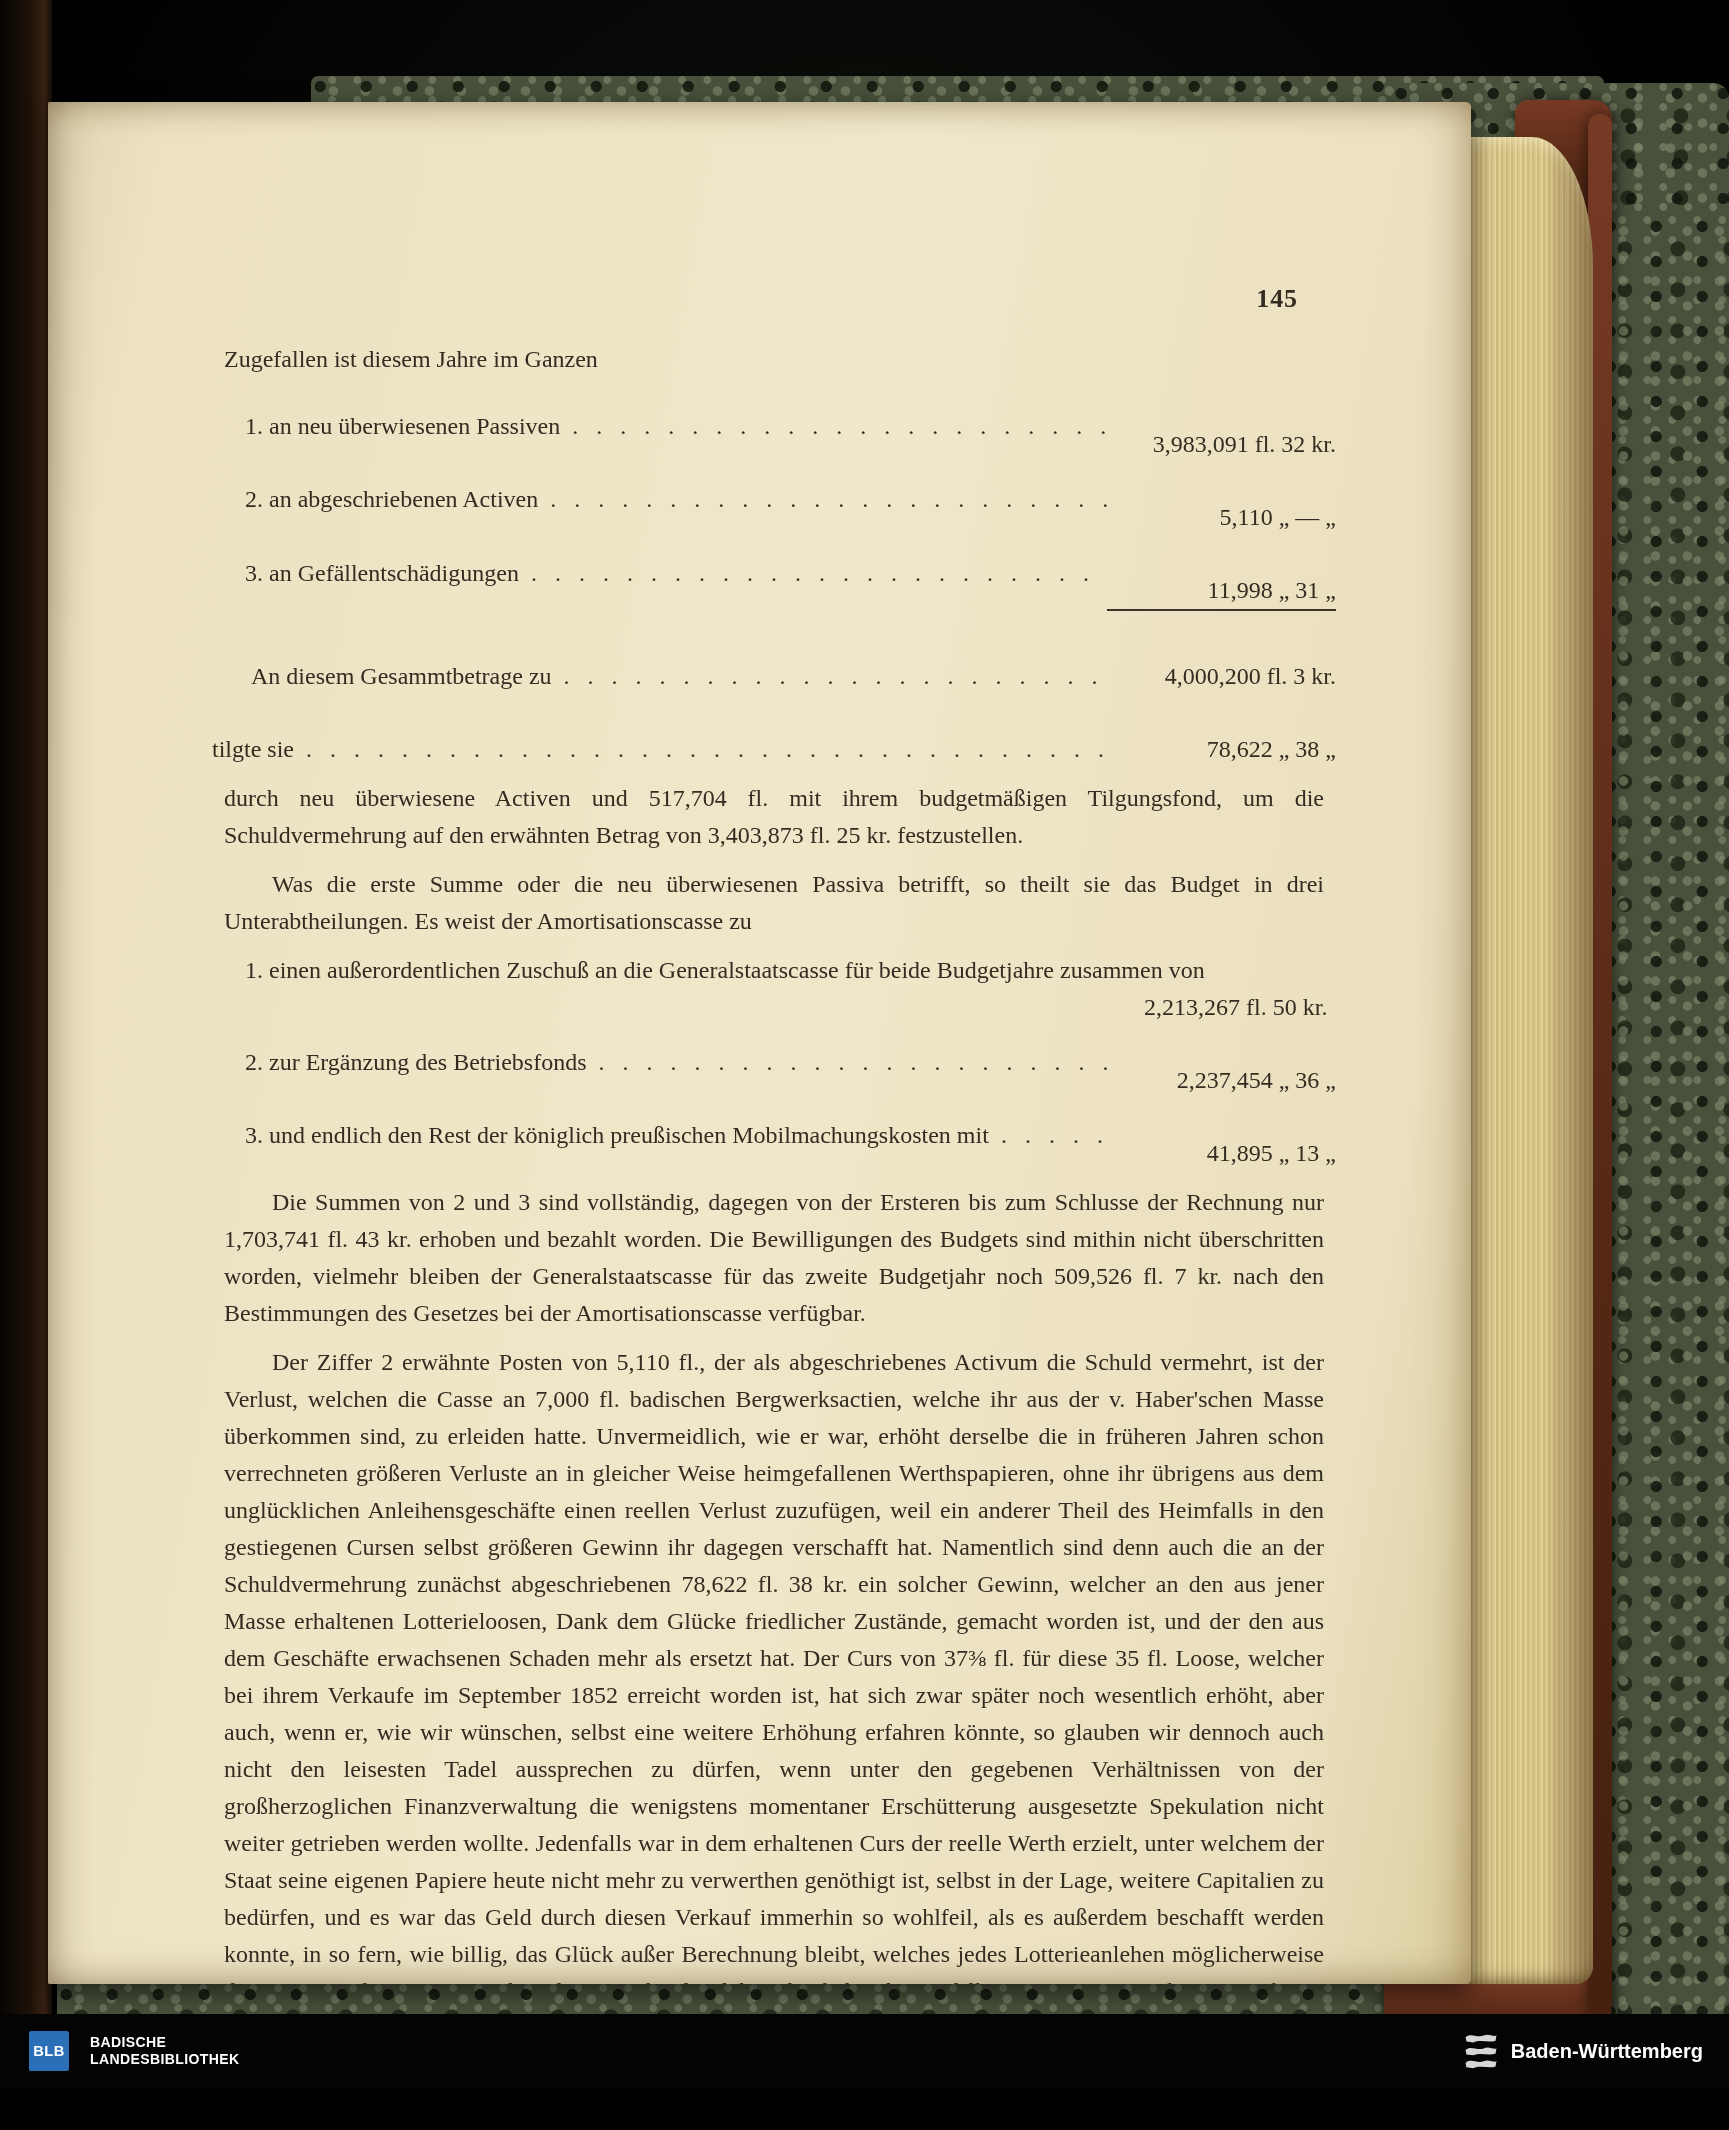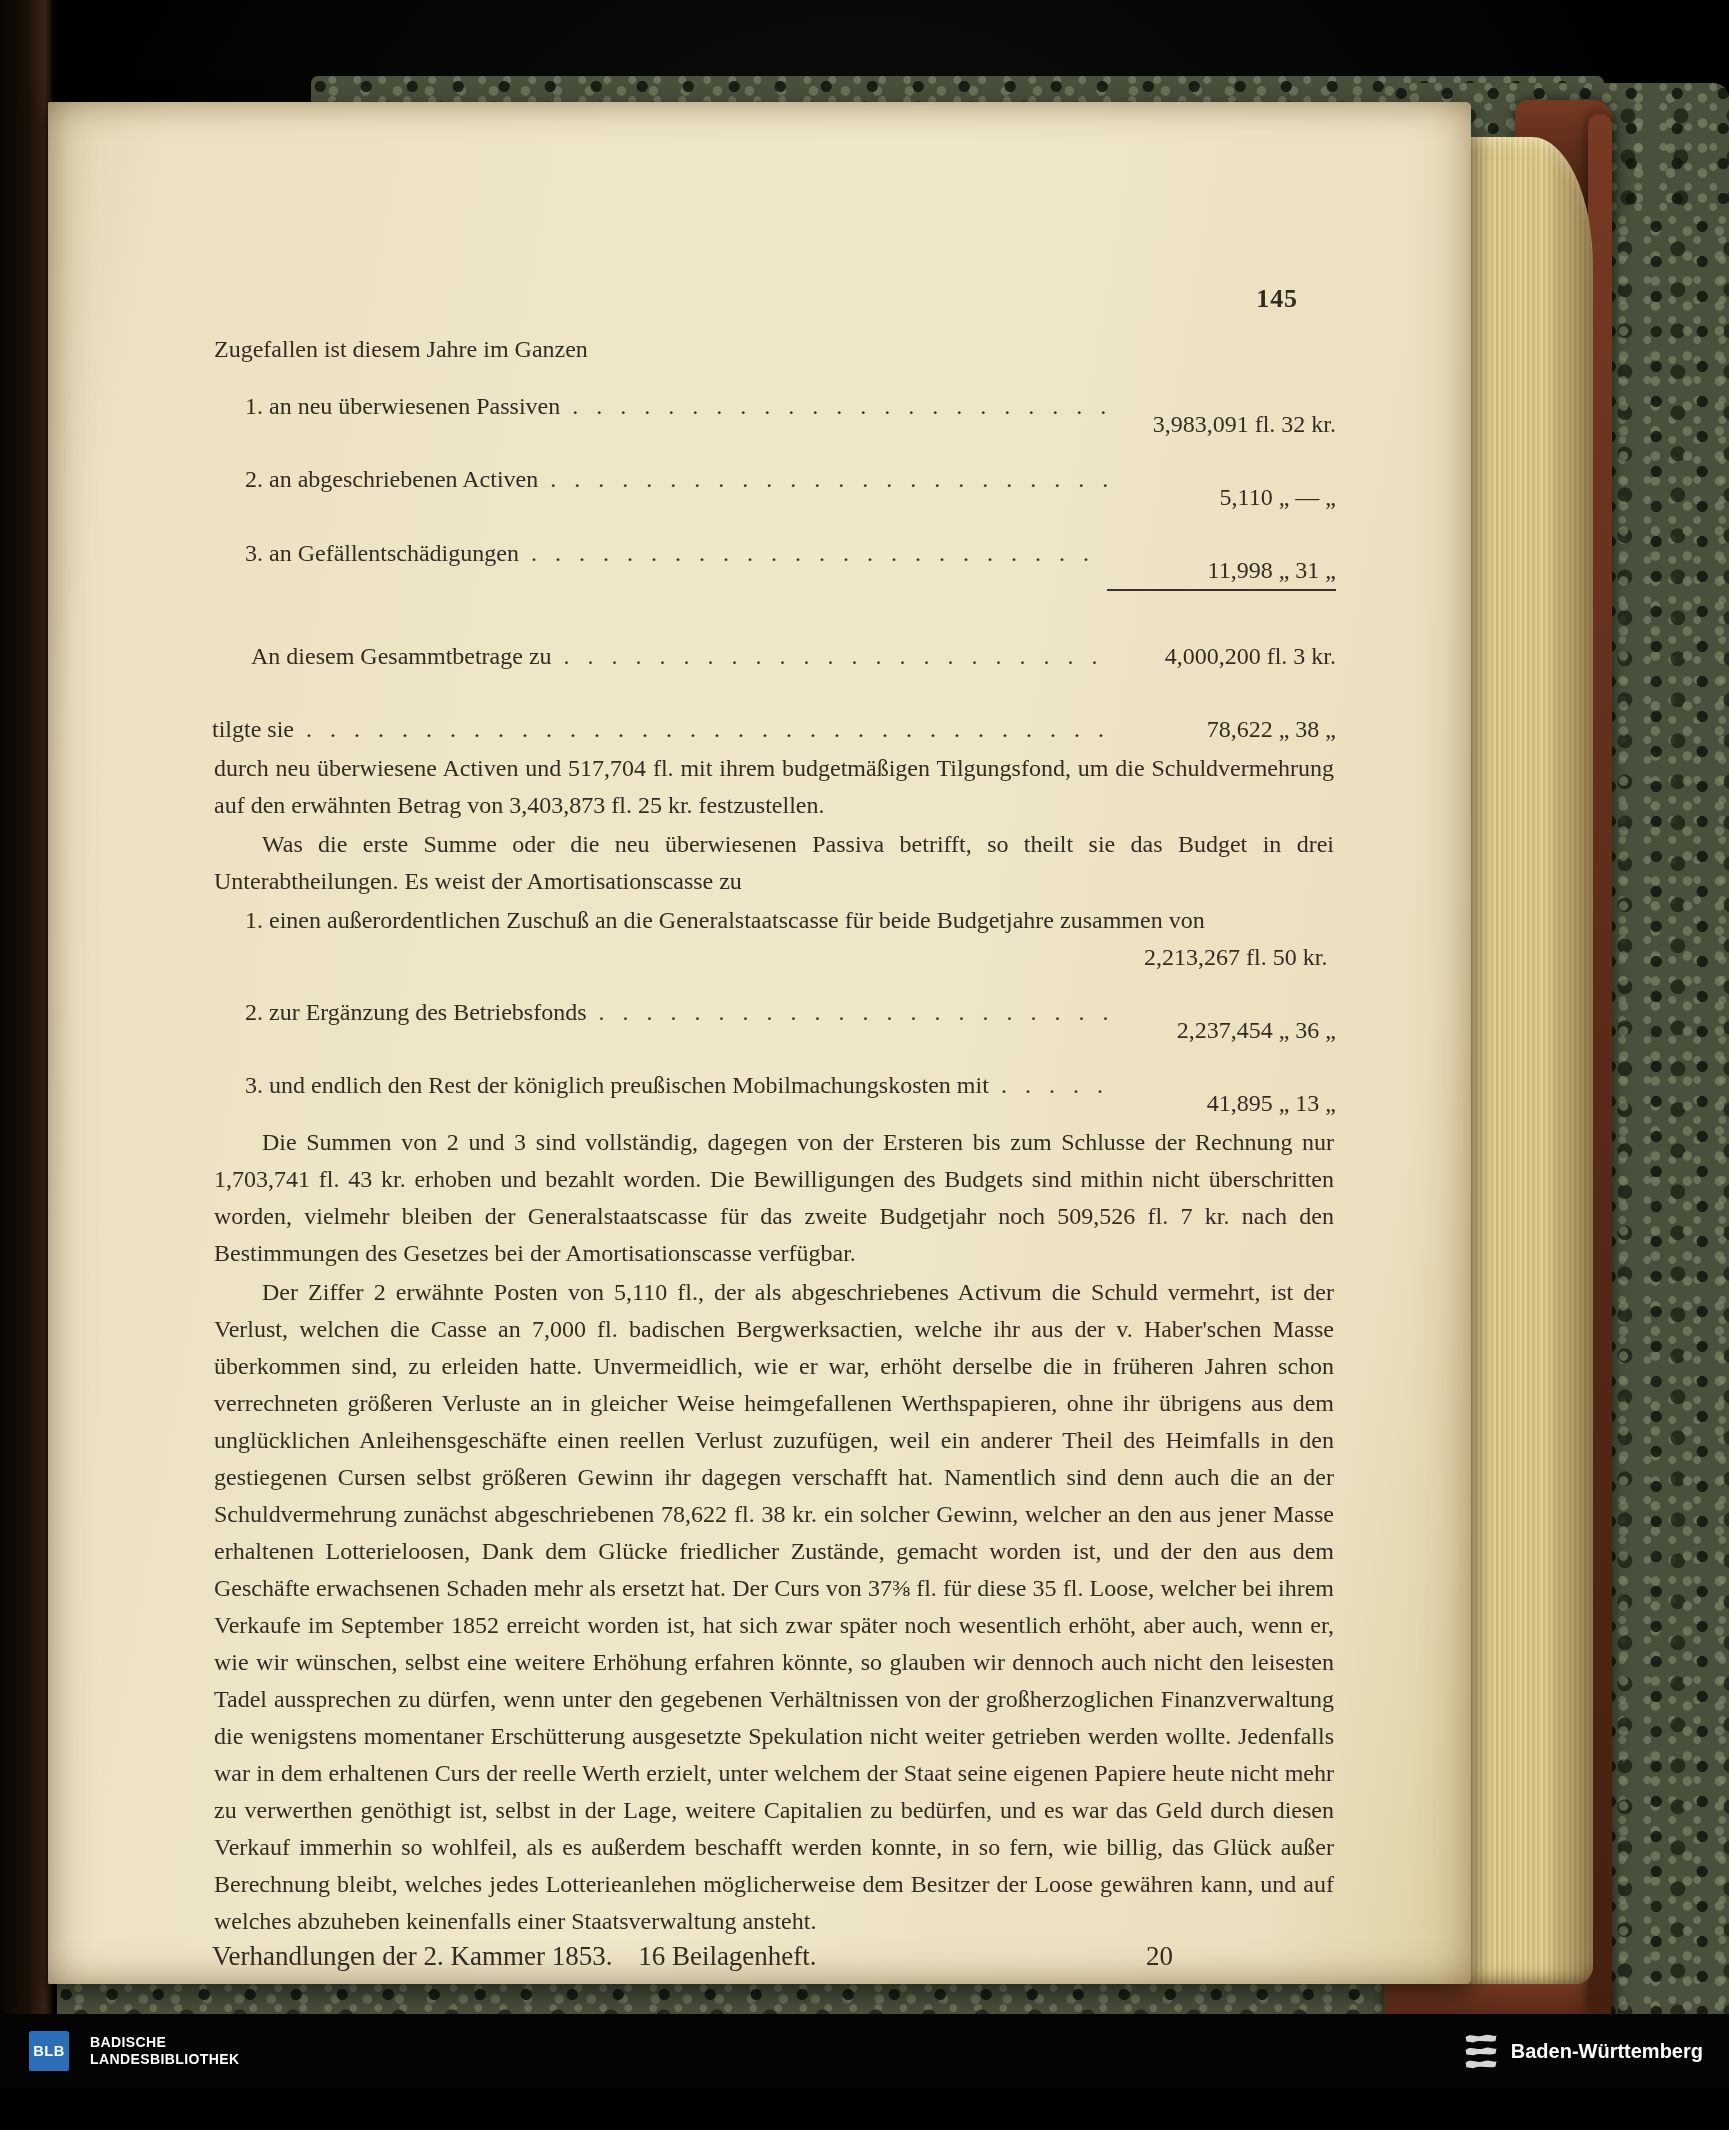--- a/index.html
+++ b/index.html
@@ -57,21 +57,21 @@
       inset 0 21px 35px -21px rgba(90,65,30,.35),
       inset 0 -22.5px 38px -22.5px rgba(90,65,30,.35),
       0 8.6px 26px rgba(0,0,0,.55);
     color:#332c21; overflow:hidden;
   }
   .pageno { position:absolute; top:182px; right:173px; font-size:26px; letter-spacing:0.9px; font-weight:bold; }
   .content {
     position:absolute; left:164px; top:227px; width:1124px;
     font-size:24px; line-height:37px; text-align:justify;
   }
-  .content p { margin:2px; }
+  .content p { margin:12px; }
   .indent { text-indent:48px; }
   .mt { margin-top:11.2px; }
   .row { display:flex; align-items:baseline; }
   .row.li  { padding-left:33px;align-items:center; }
   .row.tot { padding-left:39px; }
   .lbl { white-space:nowrap; }
   .dots { flex:1 1 auto; overflow:hidden; white-space:nowrap; padding:0 12px; letter-spacing:6px; }
   .amt { white-space:nowrap; text-align:right; min-width:229px;margin-top:36px; }
   .amt.ruled { border-bottom:2.2px solid #3a332a; }
   .amt-line { text-align:right; padding-right:8.6px; }

